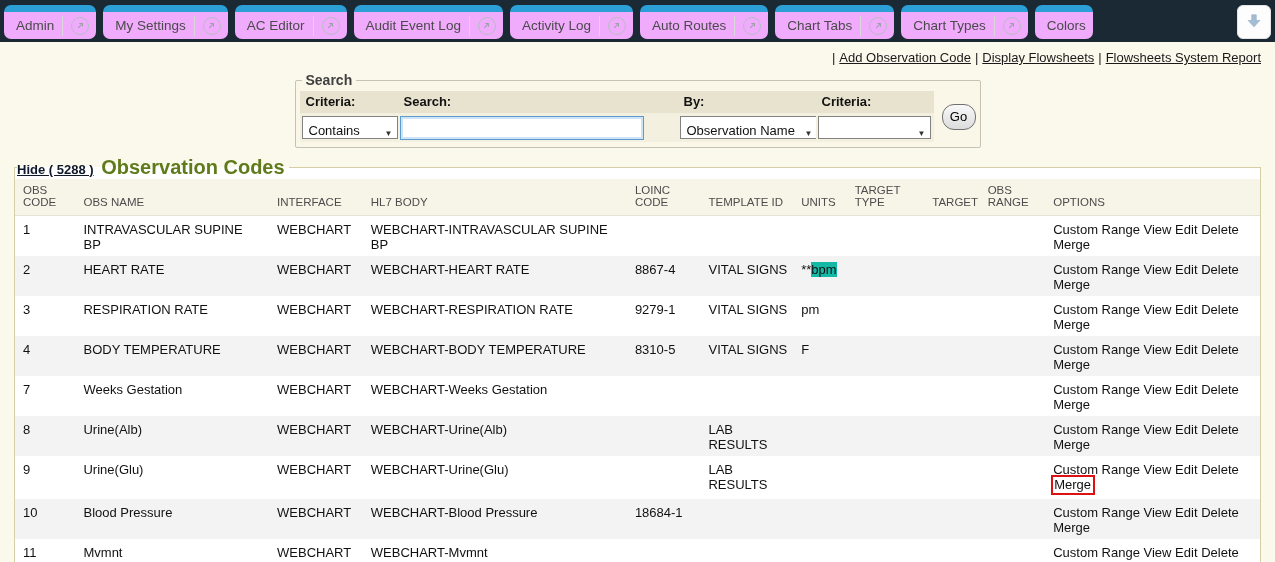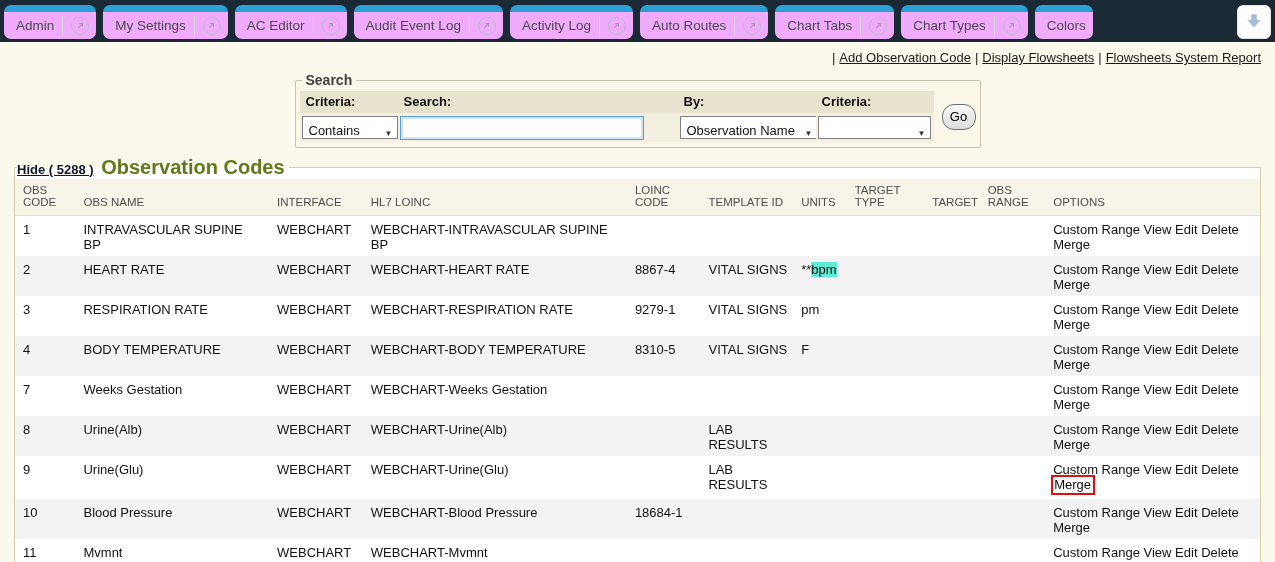--- a/index.html
+++ b/index.html
@@ -52,21 +52,21 @@
   .table-title { color:#5f7a1a; font-weight:bold; font-size:20px; margin-left:4px; }
   table.obs-table { border-collapse:collapse; width:100%; table-layout:fixed; }
   .obs-table thead tr { background:#f7f4e8; }
   .obs-table th { text-align:left; vertical-align:bottom; font-weight:400; font-size:11.5px; color:#4d4d4d;
                   padding:5px 6px 7px 8px; border-bottom:1px solid #e6e3d6; }
   .obs-table th .sortable { cursor:pointer; }
   .obs-table td { vertical-align:top; padding:6px 6px 4px 8px; font-size:13px; line-height:15px;
                   height:40px; word-wrap:break-word; }
   .obs-table tbody tr:nth-child(even) { background:#f3f3f3; }
   .opt-link { color:#111; text-decoration:none; cursor:pointer; }
-  .hl { background:#5eead4; }
+  .hl { background:#14b8a6; }
   .red-box { border:2px solid #dd1111; padding:0 2px 1px 1px; display:inline-block; margin:-2px 0 0 -2px; }
 </style>
 </head>
 <body>
 
 <div class="topbar">
   <div class="tabs" id="tabs">
       <div class="tab">
         <div class="tab-top"></div>
         <div class="tab-body">
@@ -235,21 +235,21 @@
           <col style="width: 77px;">
           <col style="width: 55px;">
           <col style="width: 65px;">
           <col style="width: 213px;">
         </colgroup>
       <thead>
           <tr id="head-row">
             <th><span class="sortable">OBS CODE</span></th>
             <th><span class="sortable">OBS NAME</span></th>
             <th><span class="sortable">INTERFACE</span></th>
-            <th><span class="">HL7 LOINC</span></th>
+            <th><span class="">HL7 BODY</span></th>
             <th><span class="sortable">LOINC CODE</span></th>
             <th><span class="sortable">TEMPLATE ID</span></th>
             <th><span class="sortable">UNITS</span></th>
             <th><span class="sortable">TARGET TYPE</span></th>
             <th><span class="sortable">TARGET</span></th>
             <th><span class="sortable">OBS RANGE</span></th>
             <th><span class="">OPTIONS</span></th>
           </tr>
         </thead>
       <tbody id="body-rows">

